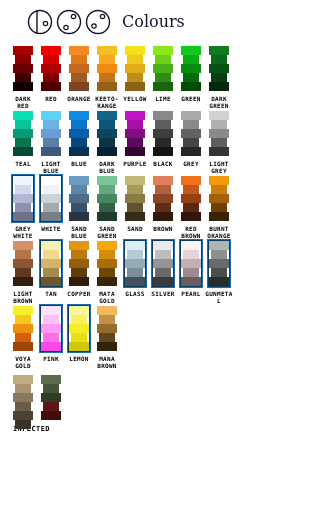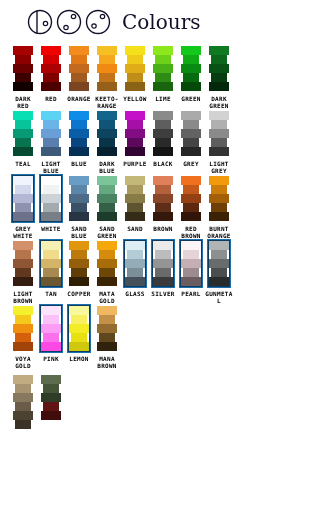--- a/index.html
+++ b/index.html
@@ -25,21 +25,21 @@
     box-sizing: border-box;
   }
   .head-icon {
     width: 30px;
     height: 30px;
     display: block;
     margin-right: -1px;
   }
   #title {
     font-family: "DejaVu Serif", serif;
-    font-size: 20px;
+    font-size: 16px;
     color: #14102a;
     margin-left: 9px;
     letter-spacing: 0px;
     line-height: 1;
     white-space: nowrap;
   }
 
   
   #palette {
     padding: 0;
@@ -613,15 +613,16 @@
         <div class="sw-wrap">
           <div class="swatch">
             <div class="band" style="background: rgb(92, 108, 76);"></div>
             <div class="band narrow" style="background: rgb(70, 84, 56);"></div>
             <div class="band" style="background: rgb(46, 60, 40);"></div>
             <div class="band narrow" style="background: rgb(96, 20, 20);"></div>
             <div class="band" style="background: rgb(64, 12, 12);"></div>
           </div>
         </div>
       </div>
+    <div id="infected-label">INFECTED</div>
   </div>
 
 </div>
 
 </body></html>

